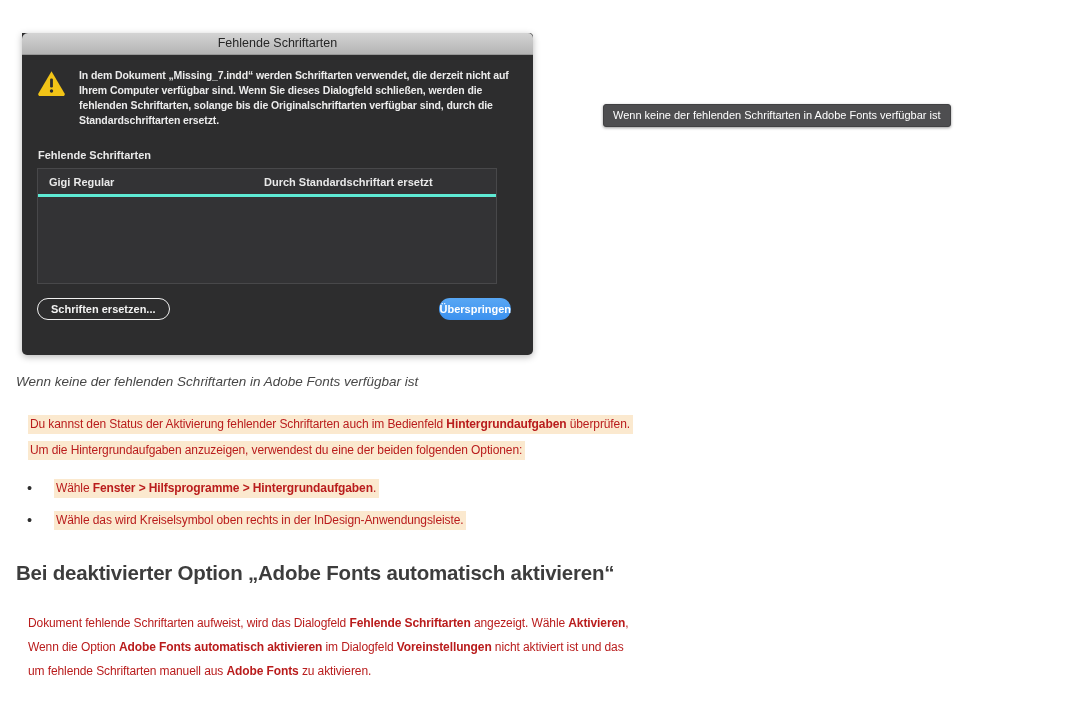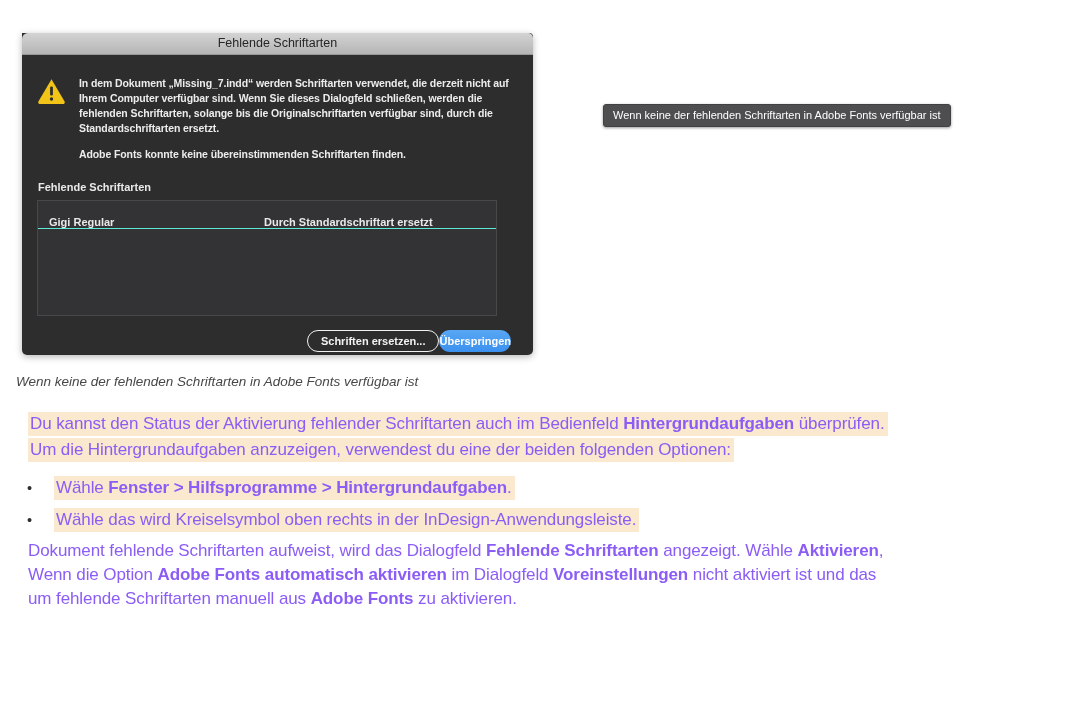--- a/index.html
+++ b/index.html
@@ -8,52 +8,52 @@
   .page { position:relative; width:906px; height:702px; background:#fff; }
 
   
   .dialog { position:absolute; left:22px; top:33px; width:511px; height:322px;
             background:#2d2d2e; border-radius:0 4px 5px 5px;
             box-shadow:0 2px 7px rgba(0,0,0,.28); }
   .titlebar { position:relative; z-index:1; height:22px;
               background:linear-gradient(#d4d4d4,#b4b4b4);
               border-radius:6px 5px 0 0; border-bottom:1px solid #979797;
               text-align:center; line-height:21px; font-size:12.5px; color:#262626; }
-  .alert { display:flex; padding:13px 18px 0 15px; gap:13px;margin-top:8px; }
+  .alert { display:flex; padding:13px 18px 0 15px; gap:13px; }
   .warn-icon { flex:0 0 29px; padding-top:2px; }
   .alert-text { font-size:10.5px; font-weight:bold; color:#ececec;
                 line-height:15px; letter-spacing:-0.1px; }
   .note { margin:12px 18px 0 57px; font-size:10.5px; font-weight:bold;
           color:#ececec; letter-spacing:-0.1px; }
   .list-label { margin:21px 0 7px 16px; font-size:11px; font-weight:bold; color:#e9e9e9; }
   .fonts-table { margin:0 36px 0 15px; height:116px; background:#333335;
                  border:1px solid #48484a; }
-  .t-row { display:flex; height:28px; align-items:flex-end;
-           border-bottom:1px solid #5eead4; font-size:11px; font-weight:bold; color:#e9e9e9; }
+  .t-row { display:flex; height:28px; align-items:center;
+           border-bottom:3px solid #5eead4; font-size:11px; font-weight:bold; color:#e9e9e9; }
   .cell-font { width:226px; padding-left:11px; }
   .cell-status { flex:1; }
-  .button-row { display:flex; justify-content:flex-end; align-items:center;
+  .button-row { display:flex; justify-content:space-between; align-items:center;
                 margin:14px 22px 0 15px; }
   .btn { height:22px; border-radius:11px; font-size:11px; font-weight:bold;
          font-family:inherit; cursor:default; }
   .btn-outline { background:transparent; border:1.5px solid #f0f0f0; color:#f2f2f2; padding:0 13px; }
   .btn-blue { background:linear-gradient(var(--accent-top,#58a7f4),var(--accent-blue,#3b91ef));
               border:none; color:#ffffff; padding:0 0; }
 
   
   .tooltip { position:absolute; left:603px; top:104px; background:var(--tooltip-bg,#4e4e50);
              color:#fff; font-size:11px; line-height:13px; padding:4px 9px;
              border-radius:3px; border:1px solid #414143; white-space:nowrap;
              box-shadow:0 1px 3px rgba(0,0,0,.4); }
 
   
   .content { position:absolute; left:16px; top:374px; width:820px; }
   .caption { font-style:italic; font-size:13.5px; color:#474747; margin-bottom:22px; }
-  .rich-line { white-space:nowrap; line-height:26px; font-size:17px;
-               letter-spacing:-0.1px; color:#8b5cf6;padding-left:12px; }
+  .rich-line { white-space:nowrap; line-height:26px; font-size:12px;
+               letter-spacing:-0.1px; color:#b91c1c;padding-left:12px; }
   .hl { background:var(--highlight,#fbe9cf); padding:2px 3px 3px 2px; }
   .intro { margin-bottom:12px; }
   .bullets { list-style:none; }
   .bullets li { position:relative; padding-left:26px; margin-bottom:6px; }
   .bullets li::before { content:"\2022"; position:absolute; left:11px; top:0;
                         line-height:26px; font-size:14.5px; color:#2e2e2e; }
   .heading { margin:28px 0 26px; font-size:20.5px; font-weight:bold;
              letter-spacing:-0.2px; color:#3d3d3d; }
   .closing .rich-line { line-height:24px; }
 </style>
@@ -69,21 +69,20 @@
     <div class="alert">
       <span class="warn-icon">
         <svg width="29" height="26" viewBox="0 0 29 26">
           <path d="M14.5 1.2 L27.6 23.4 a1.8 1.8 0 0 1 -1.6 2.6 H3 a1.8 1.8 0 0 1 -1.6 -2.6 Z" fill="#f2c417"></path>
           <rect x="13.1" y="8.5" width="2.8" height="9" rx="1.2" fill="#2d2d2e"></rect>
           <circle cx="14.5" cy="21" r="1.7" fill="#2d2d2e"></circle>
         </svg>
       </span>
       <div class="alert-text">In dem Dokument „Missing_7.indd“ werden Schriftarten verwendet, die derzeit nicht auf Ihrem Computer verfügbar sind. Wenn Sie dieses Dialogfeld schließen, werden die fehlenden Schriftarten, solange bis die Originalschriftarten verfügbar sind, durch die Standardschriftarten ersetzt.</div>
     </div>
-    <div class="note">Adobe Fonts konnte keine übereinstimmenden Schriftarten finden.</div>
     <div class="list-label">Fehlende Schriftarten</div>
     <div class="fonts-table">
       <div class="t-row">
         <span class="cell-font">Gigi Regular</span>
         <span class="cell-status">Durch Standardschriftart ersetzt</span>
       </div>
     </div>
     <div class="button-row">
       <button class="btn btn-outline">Schriften ersetzen...</button>
       <button class="btn btn-blue">Überspringen</button>
@@ -102,20 +101,21 @@
 
     <ul class="bullets">
       <li>
           <div class="rich-line"><span class="hl"><span>Wähle </span><b>Fenster &gt; Hilfsprogramme &gt; Hintergrundaufgaben</b><span>.</span></span></div>
         </li>
       <li>
           <div class="rich-line"><span class="hl"><span>Wähle das wird Kreiselsymbol oben rechts in der InDesign-Anwendungsleiste.</span></span></div>
         </li>
     </ul>
 
+    <div class="heading">Bei deaktivierter Option „Adobe Fonts automatisch aktivieren“</div>
 
     <div class="closing">
         <div class="rich-line"><span><span>Dokument fehlende Schriftarten aufweist, wird das Dialogfeld </span><b>Fehlende Schriftarten</b><span> angezeigt. Wähle </span><b>Aktivieren</b><span>,</span></span></div>
         <div class="rich-line"><span><span>Wenn die Option </span><b>Adobe Fonts automatisch aktivieren</b><span> im Dialogfeld </span><b>Voreinstellungen</b><span> nicht aktiviert ist und das</span></span></div>
         <div class="rich-line"><span><span>um fehlende Schriftarten manuell aus </span><b>Adobe Fonts</b><span> zu aktivieren.</span></span></div>
       </div>
   </div>
 
 </div>
 

